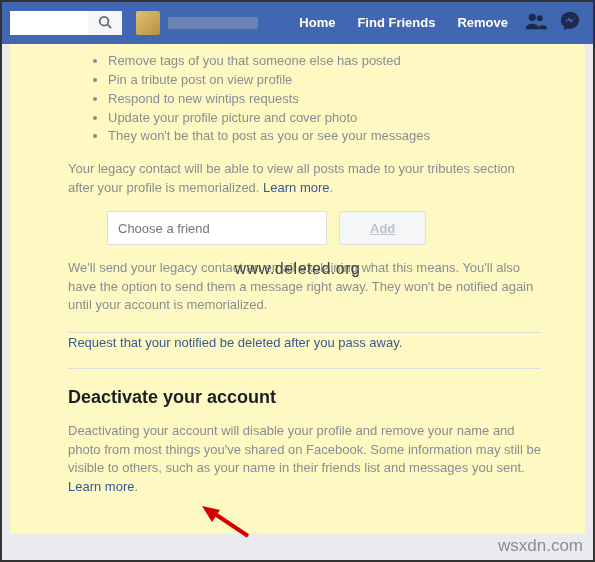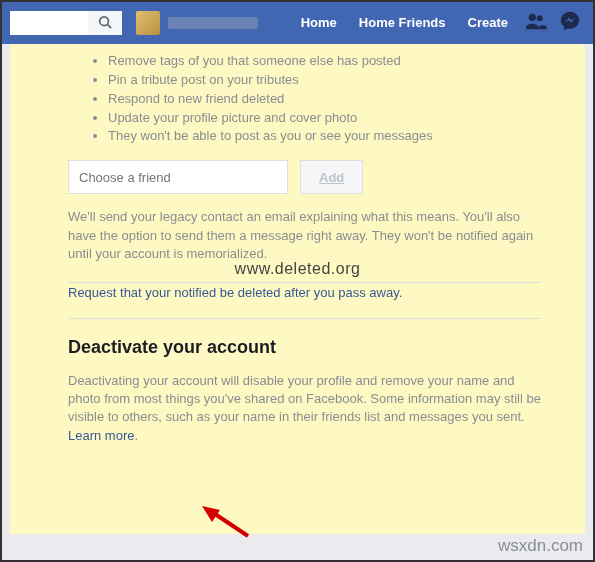--- a/index.html
+++ b/index.html
@@ -109,24 +109,25 @@
     gap: 12px;
     margin-top: 14px;
   }
   .friend-input {
     width: 220px;
     height: 34px;
     padding: 0 10px;
     border: 1px solid #dddfe2;
     font-size: 13px;
     color: #8a8d91;
+    margin-left: 39px;
   }
   .add-btn {
     height: 34px;
-    padding: 0 18px;
+    padding: 0 30px;
     border: 1px solid #dddfe2;
     background: #f5f6f7;
     color: #bec3c9;
     font-weight: bold;
     font-size: 13px;
     cursor: default;
     text-decoration: underline;
   }
   .hr {
     border: none;
@@ -176,22 +177,22 @@
             <circle cx="7" cy="7" r="5" fill="none" stroke="#606770" stroke-width="2"></circle>
             <line x1="11" y1="11" x2="15" y2="15" stroke="#606770" stroke-width="2"></line>
           </svg>
       </span>
     </button>
   </div>
   <div class="avatar"></div>
   <div class="username"></div>
   <div class="nav">
     <a>Home</a>
-    <a>Home Friends</a>
-    <a>Create</a>
+    <a>Find Friends</a>
+    <a>Remove</a>
   </div>
   <div class="topicons">
     <span>
       <svg width="22" height="22" viewBox="0 0 24 24" fill="#1d2a4d">
           <circle cx="8" cy="8" r="4"></circle>
           <circle cx="16" cy="9" r="3.2"></circle>
           <path d="M1 20c0-3.3 3.1-5 7-5s7 1.7 7 5v1H1z"></path>
           <path d="M14.5 21c0-2.2 1-4.5 5-4.5s4.5 2.3 4.5 4.5v0H14.5z"></path>
         </svg>
     </span>
@@ -199,26 +200,29 @@
       <svg width="22" height="22" viewBox="0 0 24 24" fill="#1d2a4d">
           <path d="M12 2C6.5 2 2 6.1 2 11.2c0 2.9 1.4 5.4 3.7 7.1V22l3.4-1.9c.9.2 1.9.4 2.9.4 5.5 0 10-4.1 10-9.2S17.5 2 12 2zm1 12l-2.6-2.7L5.6 14l5.3-5.6 2.6 2.7L18.4 8 13 14z"></path>
         </svg>
     </span>
   </div>
 </div>
 
 <div class="content">
   <ul class="bullets">
     <li>Remove tags of you that someone else has posted</li>
-    <li>Pin a tribute post on your tributes</li>
-    <li>Respond to new friend deleted</li>
+    <li>Pin a tribute post on view profile</li>
+    <li>Respond to new wintips requests</li>
     <li>Update your profile picture and cover photo</li>
-    <li>They won't be able to post as you or see your messages</li>
+    <li>They won't be that to post as you or see your messages</li>
   </ul>
 
+  <p class="graytext">
+    <span>Your legacy contact will be able to view all posts made to your tributes section after your profile is memorialized. </span><span class="link">Learn more</span>.
+  </p>
 
   <div class="friend-row">
     <input class="friend-input" placeholder="Choose a friend" style="">
     <button class="add-btn">Add</button>
   </div>
 
   <p class="graytext">We'll send your legacy contact an email explaining what this means. You'll also have the option to send them a message right away. They won't be notified again until your account is memorialized.</p>
 
   <hr class="hr">
 

